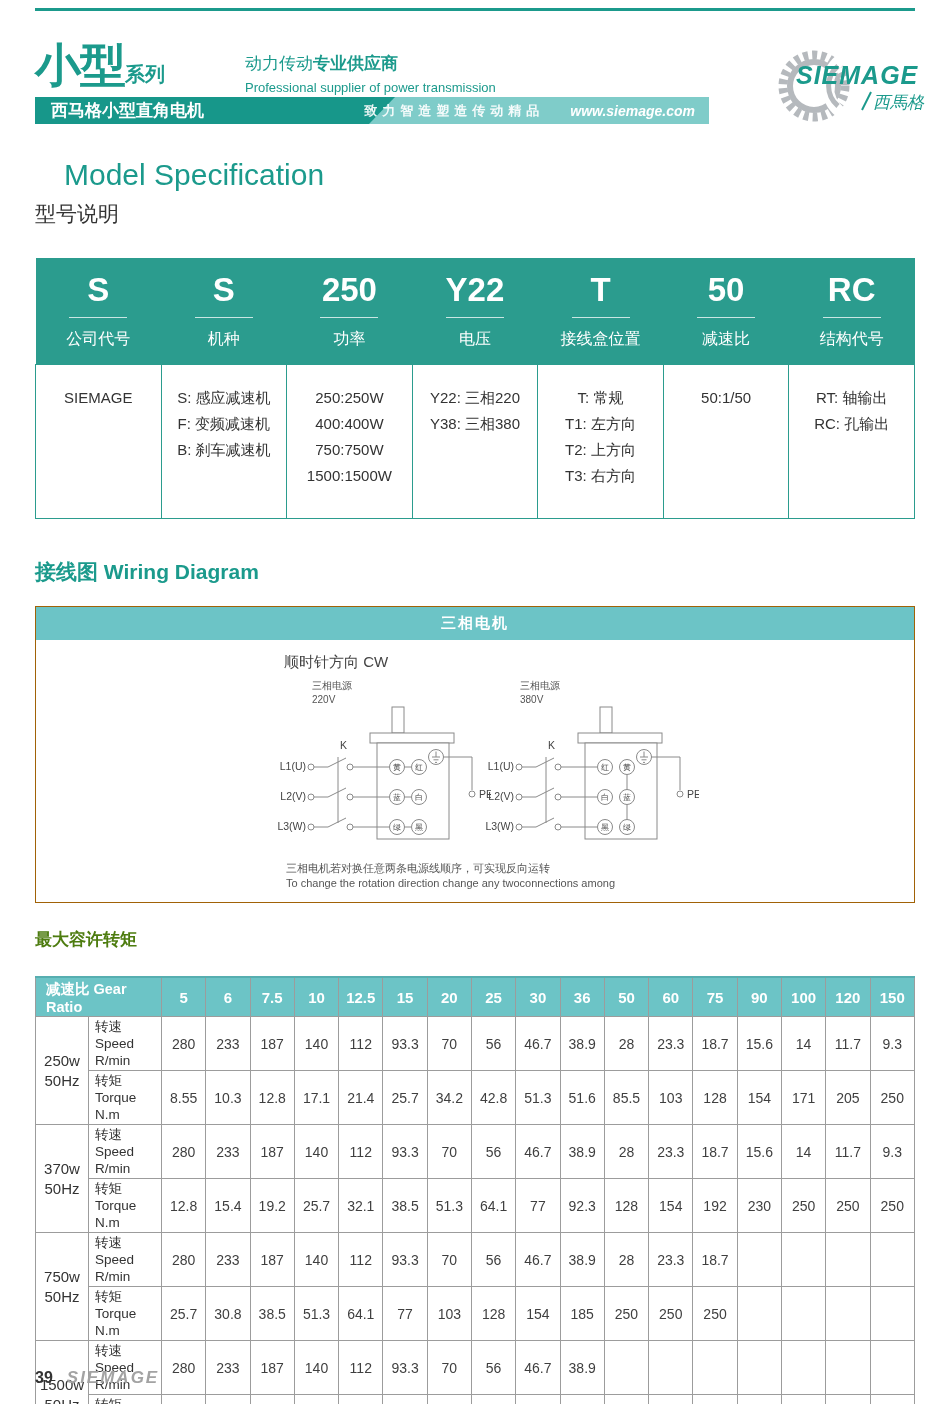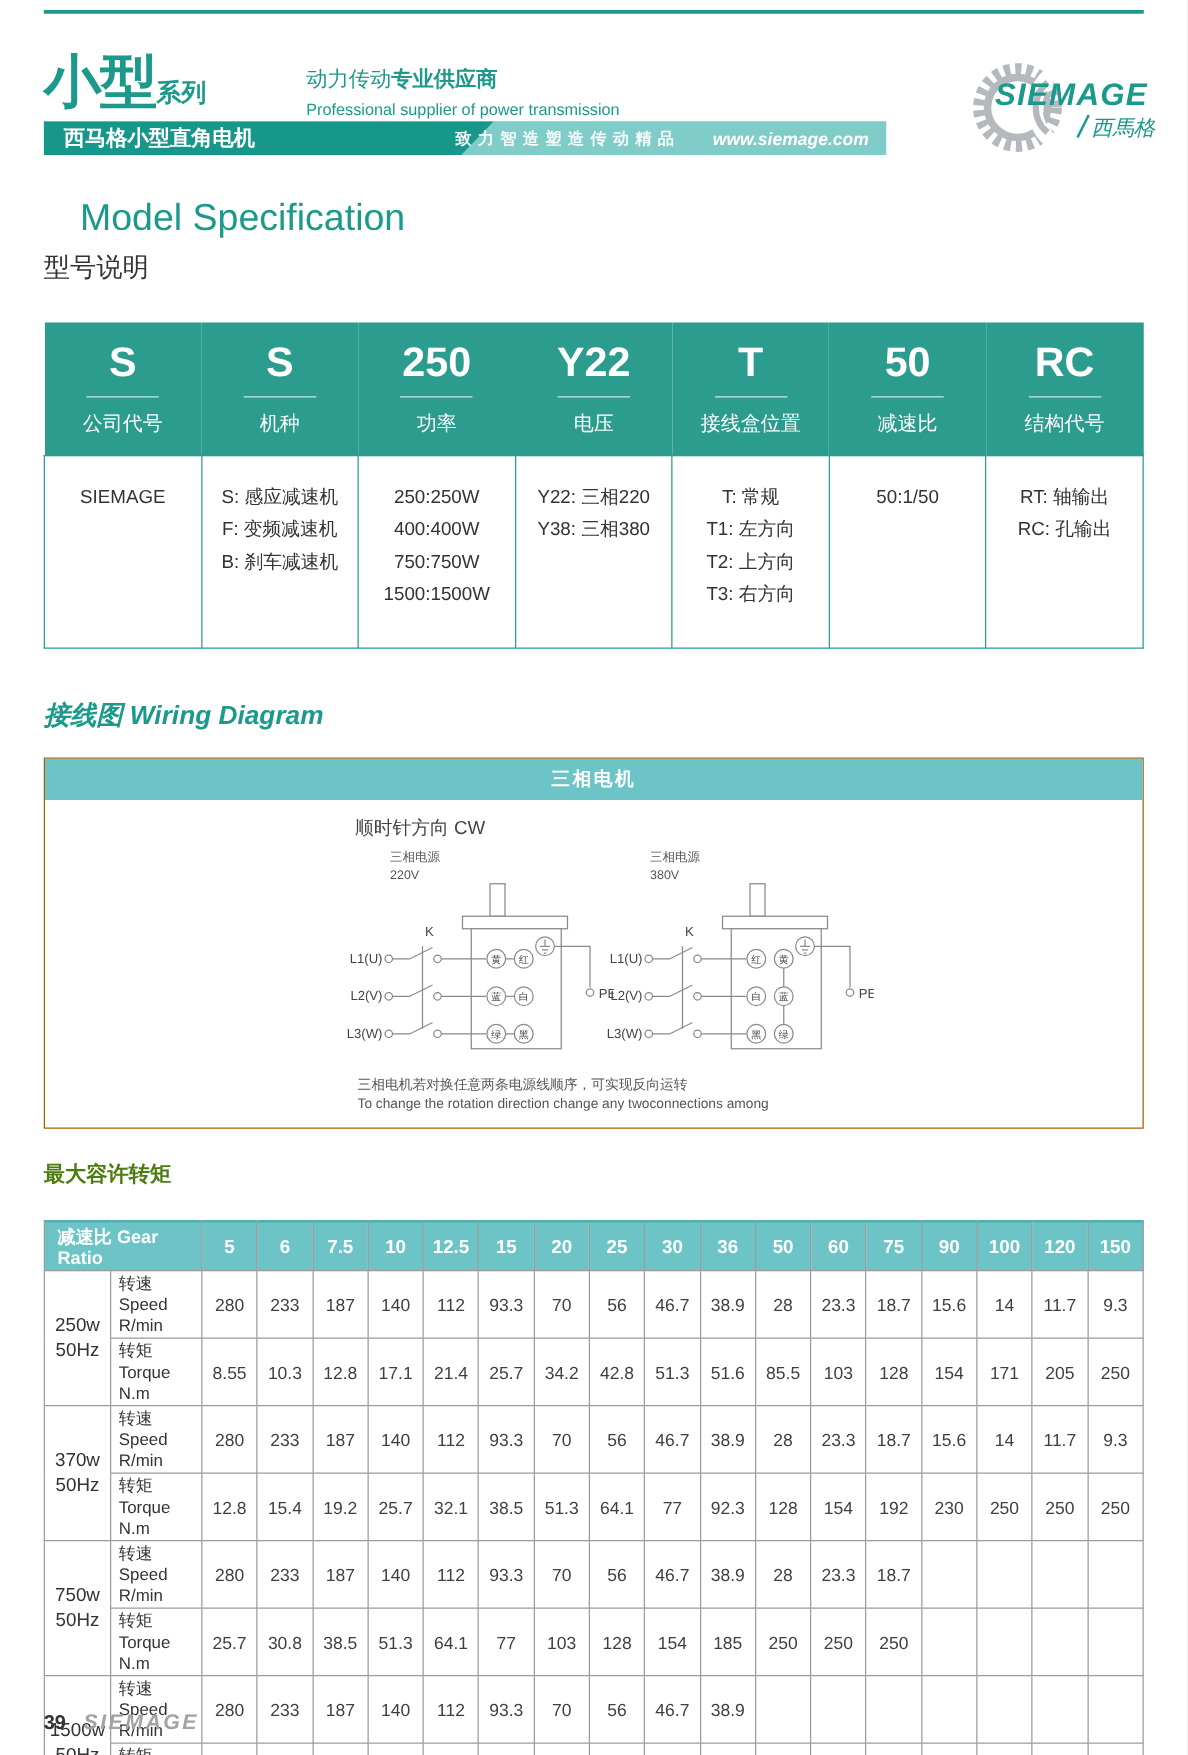--- a/index.html
+++ b/index.html
@@ -30,21 +30,21 @@
   .spec-table{position:absolute;left:35px;top:258px;width:880px;border-collapse:collapse;table-layout:fixed;}
   .spec-table th{background:#2b9c8e;color:#fff;vertical-align:top;padding:14px 2px 14px 2px;border:0;}
   .spec-code{font-size:33px;font-weight:bold;line-height:1.1;}
   .spec-underline{width:58px;height:1px;background:rgba(255,255,255,.75);margin:9px auto 11px auto;}
   .spec-label{font-size:16px;font-weight:normal;}
   .spec-table td{border:1px solid #2b9c8e;background:#fff;vertical-align:top;text-align:center;
                  padding:20px 2px;height:113px;}
   .spec-details{font-size:15px;color:#333;line-height:26px;white-space:pre-line;}
 
   
-  .wd-heading{position:absolute;left:35px;top:558px;font-size:21px;font-weight:bold;color:#1b9a8c;font-style:italic;}
+  .wd-heading{position:absolute;left:35px;top:558px;font-size:21px;font-weight:bold;color:#1b9a8c;}
   .wd-box{position:absolute;left:35px;top:606px;width:878px;height:295px;border:1px solid #a16207;background:#fff;}
   .wd-band{height:33px;background:#6cc4c6;display:flex;align-items:center;justify-content:center;}
   .wd-band span{color:#fff;font-weight:bold;font-size:15px;letter-spacing:2px;}
   .wd-cw{position:absolute;left:248px;top:46px;font-size:15px;color:#444;}
   .motor-svg{position:absolute;width:215px;height:192px;}
   .motor-svg.left{left:240px;top:70px;}
   .motor-svg.right{left:448px;top:70px;}
   .wd-note{position:absolute;left:250px;top:254px;font-size:11px;color:#555;line-height:15px;}
   .ln{fill:#fff;stroke:#8a8a8a;stroke-width:1;}
   .w{fill:none;stroke:#8a8a8a;stroke-width:1;}

